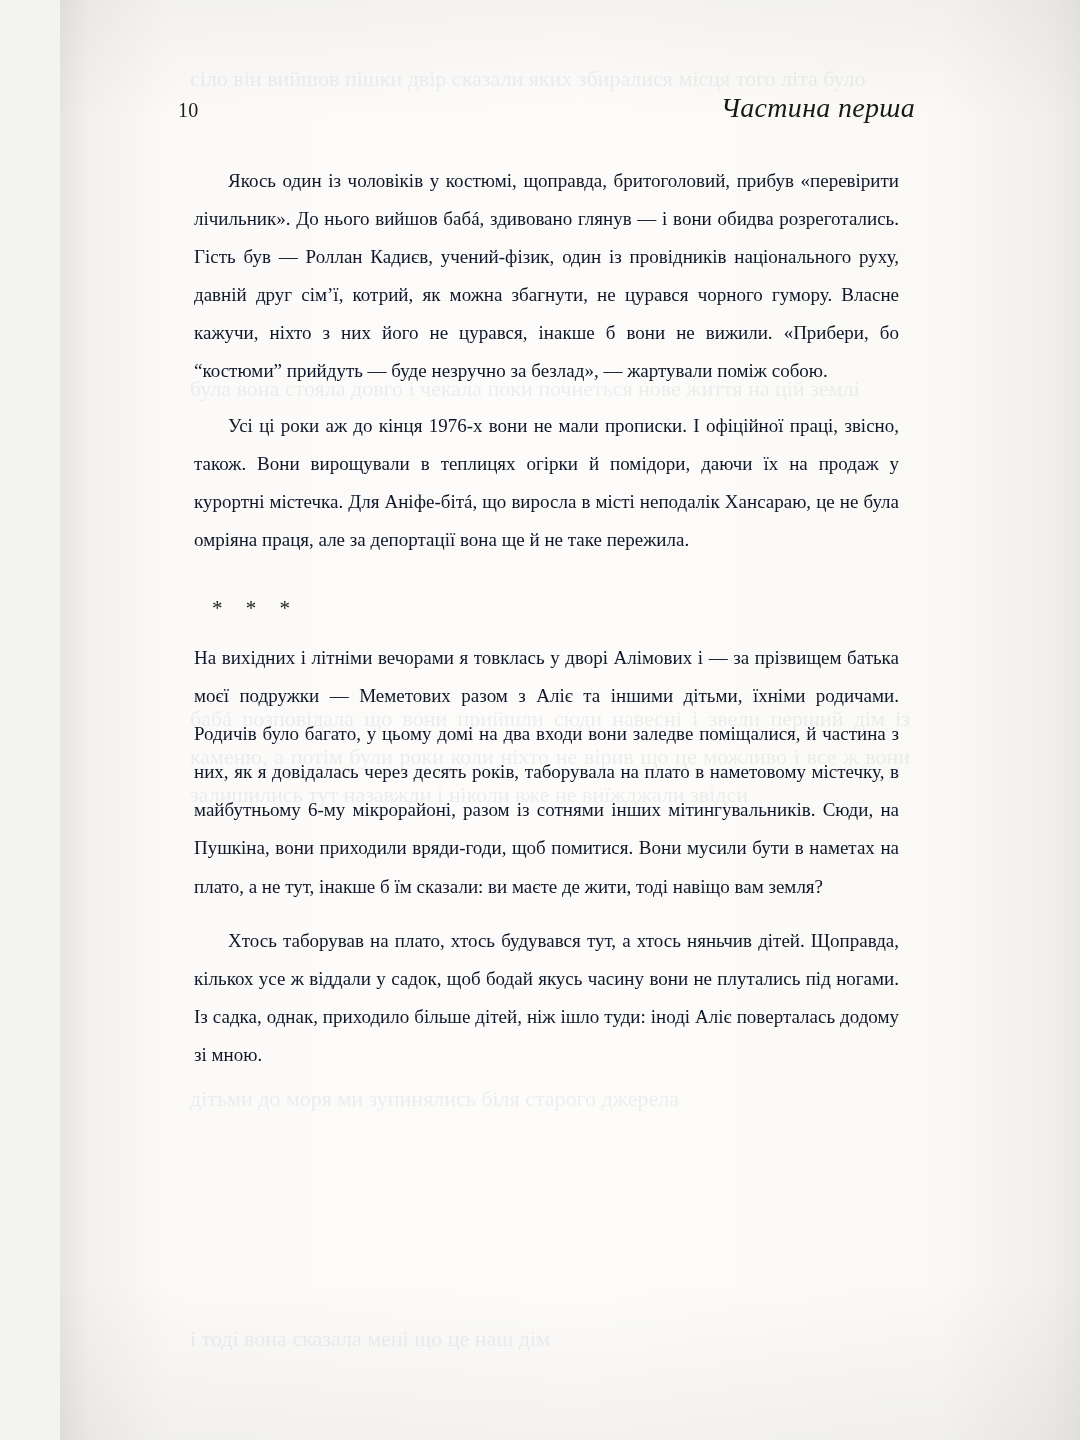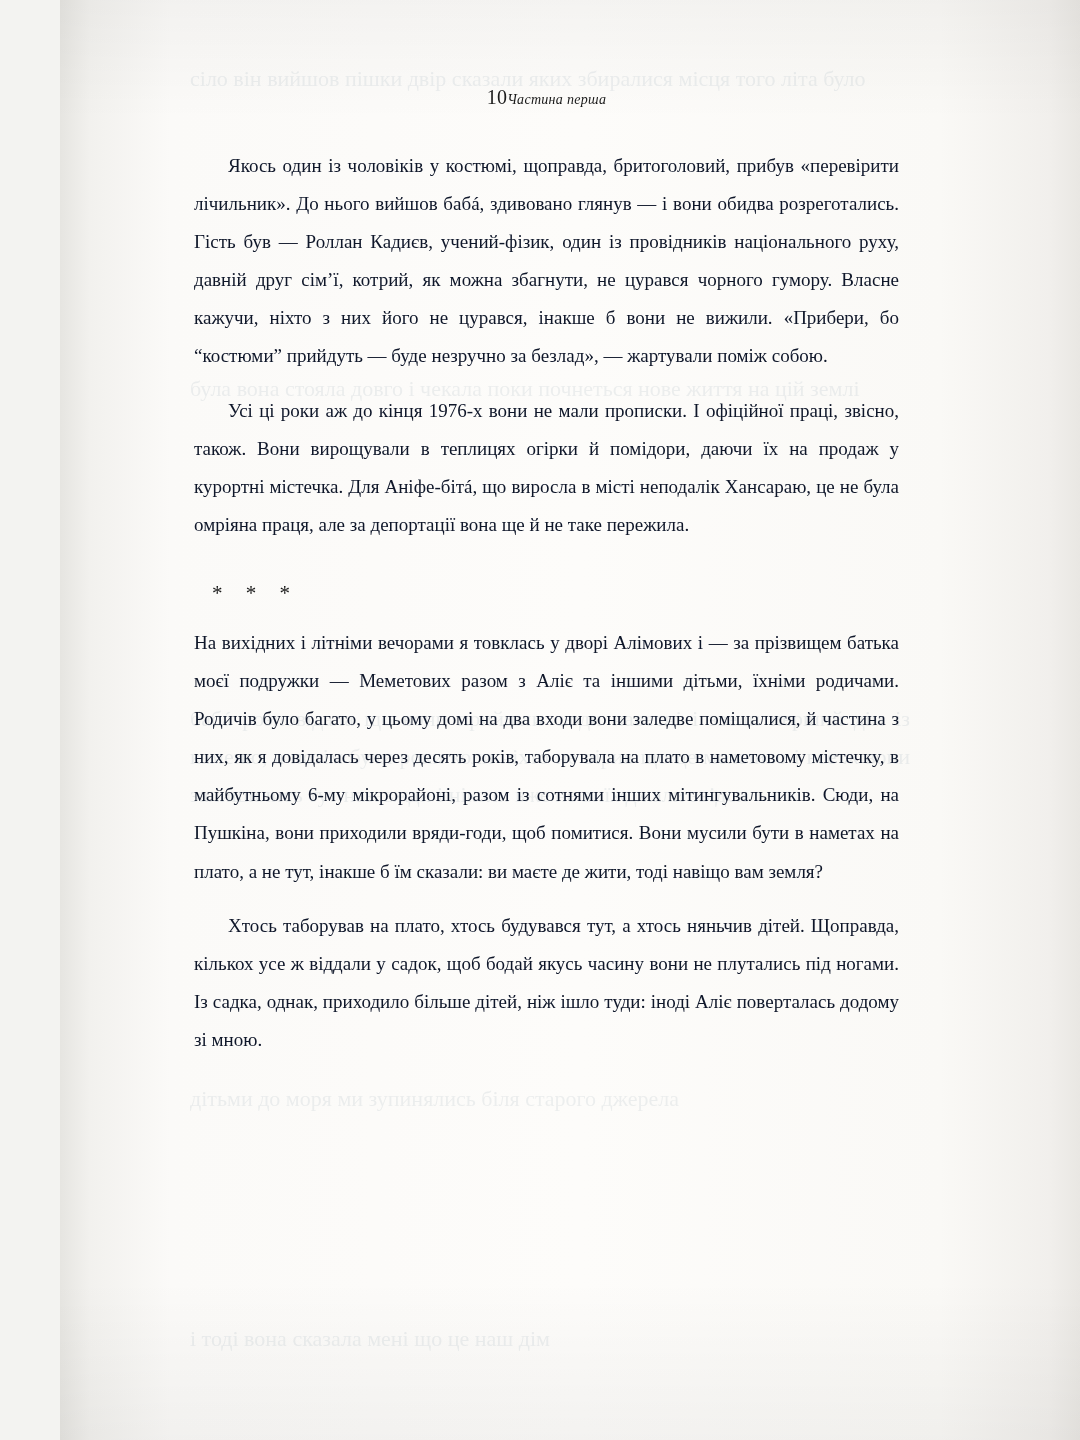--- a/index.html
+++ b/index.html
@@ -45,35 +45,35 @@
     pointer-events: none;
   }
   .content {
     position: absolute;
     left: 178px;
     top: 68px;
     width: 737px;
   }
   .running-head {
     display: flex;
-    justify-content: center;
+    justify-content: space-between;
     align-items: baseline;
     font-size: 19.5px;
     letter-spacing: 0.2px;
     margin-bottom: 38px;
   }
   .folio {
     font-family: "Liberation Serif", serif;
     font-size: 20px;
     color: #1c1c1c;
   }
   .head-title {
     font-family: "Liberation Serif", serif;
     font-style: italic;
-    font-size: 14px;
+    font-size: 28px;
     color: #191919;
     letter-spacing: 0.3px;
     margin-top: 24px;
   }
   p.body-text {
     margin: 16px;
     font-size: 19px;
     line-height: 38.1px;
     text-align: justify;
     text-justify: inter-word;

